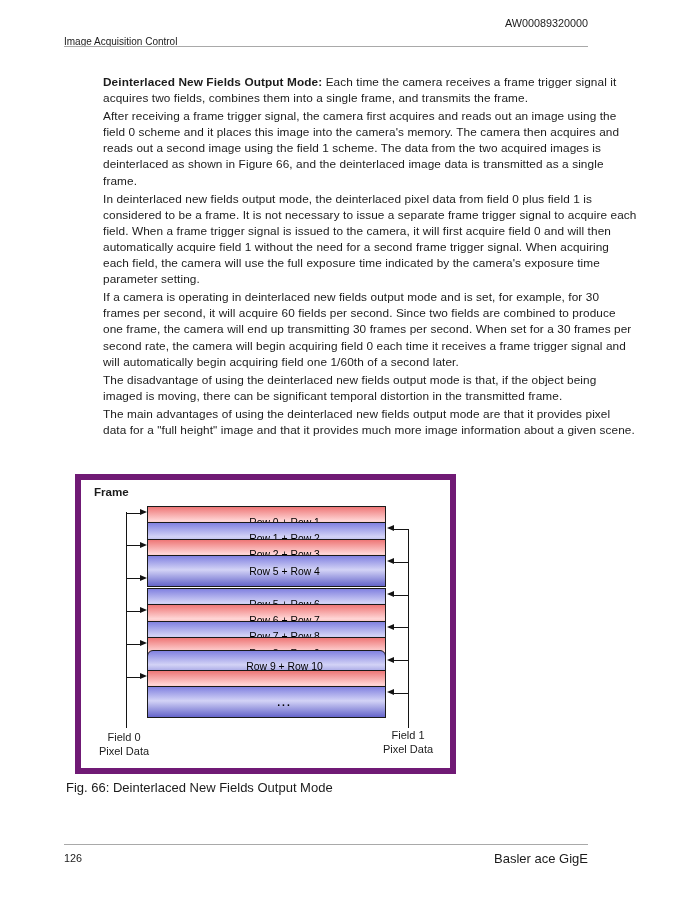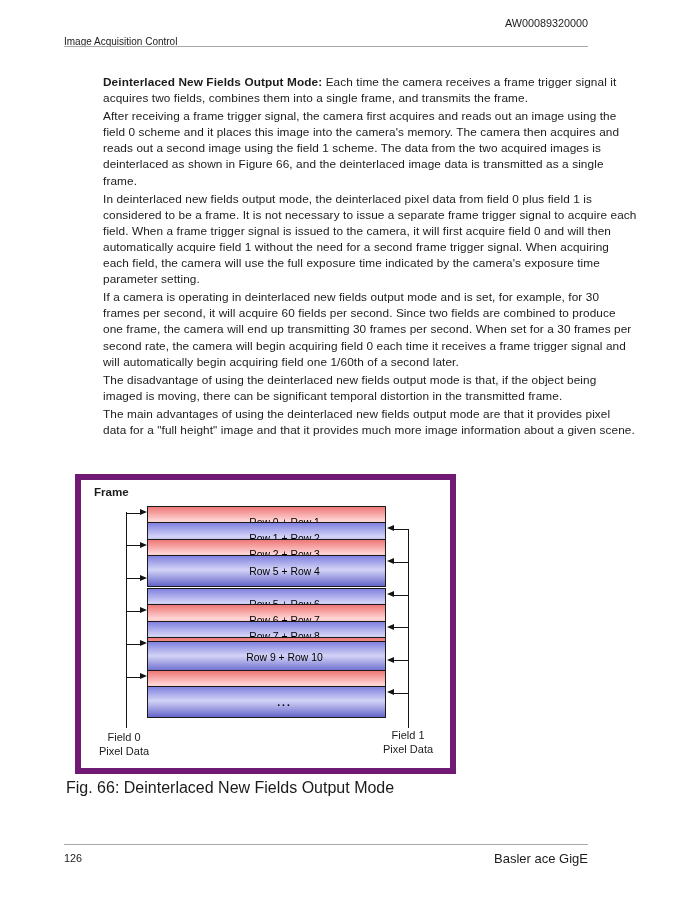--- a/index.html
+++ b/index.html
@@ -64,21 +64,21 @@
     border-top: 3.5px solid transparent; border-bottom: 3.5px solid transparent;
     border-right: 7px solid #141414;
   }
   .field-label {
     position: absolute; width: 110px; text-align: center;
     font-size: 11px; line-height: 13.5px; white-space: pre-line;
   }
   .field-label.f0 { left: -12px; top: 251px; }
   .field-label.f1 { left: 272px; top: 249px; }
 
-  .caption { position: absolute; left: 66px; top: 781px; font-size: 16px; line-height: 13px; }
+  .caption { position: absolute; left: 66px; top: 781px; font-size: 13px; line-height: 13px; }
 </style>
 </head>
 <body>
 
 <div class="page">
 
   <div class="hdr-left">Image Acquisition Control</div>
   <div class="hdr-right">AW00089320000</div>
   <div class="hdr-rule"></div>
 
@@ -129,21 +129,21 @@
         </div>
         <div class="bar" style="top: 98.4px; background: linear-gradient(rgb(238, 119, 119) 0%, rgb(255, 214, 214) 46%, rgb(226, 102, 102) 100%);">
           <span class="bar-label">Row 6 + Row 7</span>
         </div>
         <div class="bar" style="top: 114.8px; background: linear-gradient(rgb(129, 129, 224) 0%, rgb(211, 211, 246) 46%, rgb(101, 101, 203) 100%);">
           <span class="bar-label">Row 7 + Row 8</span>
         </div>
         <div class="bar" style="top: 131.2px; background: linear-gradient(rgb(238, 119, 119) 0%, rgb(255, 214, 214) 46%, rgb(226, 102, 102) 100%);">
           <span class="bar-label">Row 8 + Row 9</span>
         </div>
-        <div class="bar" style="top: 135px; background: linear-gradient(rgb(129, 129, 224) 0%, rgb(211, 211, 246) 46%, rgb(101, 101, 203) 100%);">
+        <div class="bar" style="top: 144px; background: linear-gradient(rgb(129, 129, 224) 0%, rgb(211, 211, 246) 46%, rgb(101, 101, 203) 100%); border-radius: 6px;">
           <span class="bar-label">Row 9 + Row 10</span>
         </div>
         <div class="bar" style="top: 164px; background: linear-gradient(rgb(238, 119, 119) 0%, rgb(255, 214, 214) 46%, rgb(226, 102, 102) 100%);">
           <span class="bar-label dots">...</span>
         </div>
         <div class="bar" style="top: 180.4px; background: linear-gradient(rgb(129, 129, 224) 0%, rgb(211, 211, 246) 46%, rgb(101, 101, 203) 100%);">
           <span class="bar-label dots">...</span>
         </div>
       </div>
     <div class="field-label f0">Field 0

